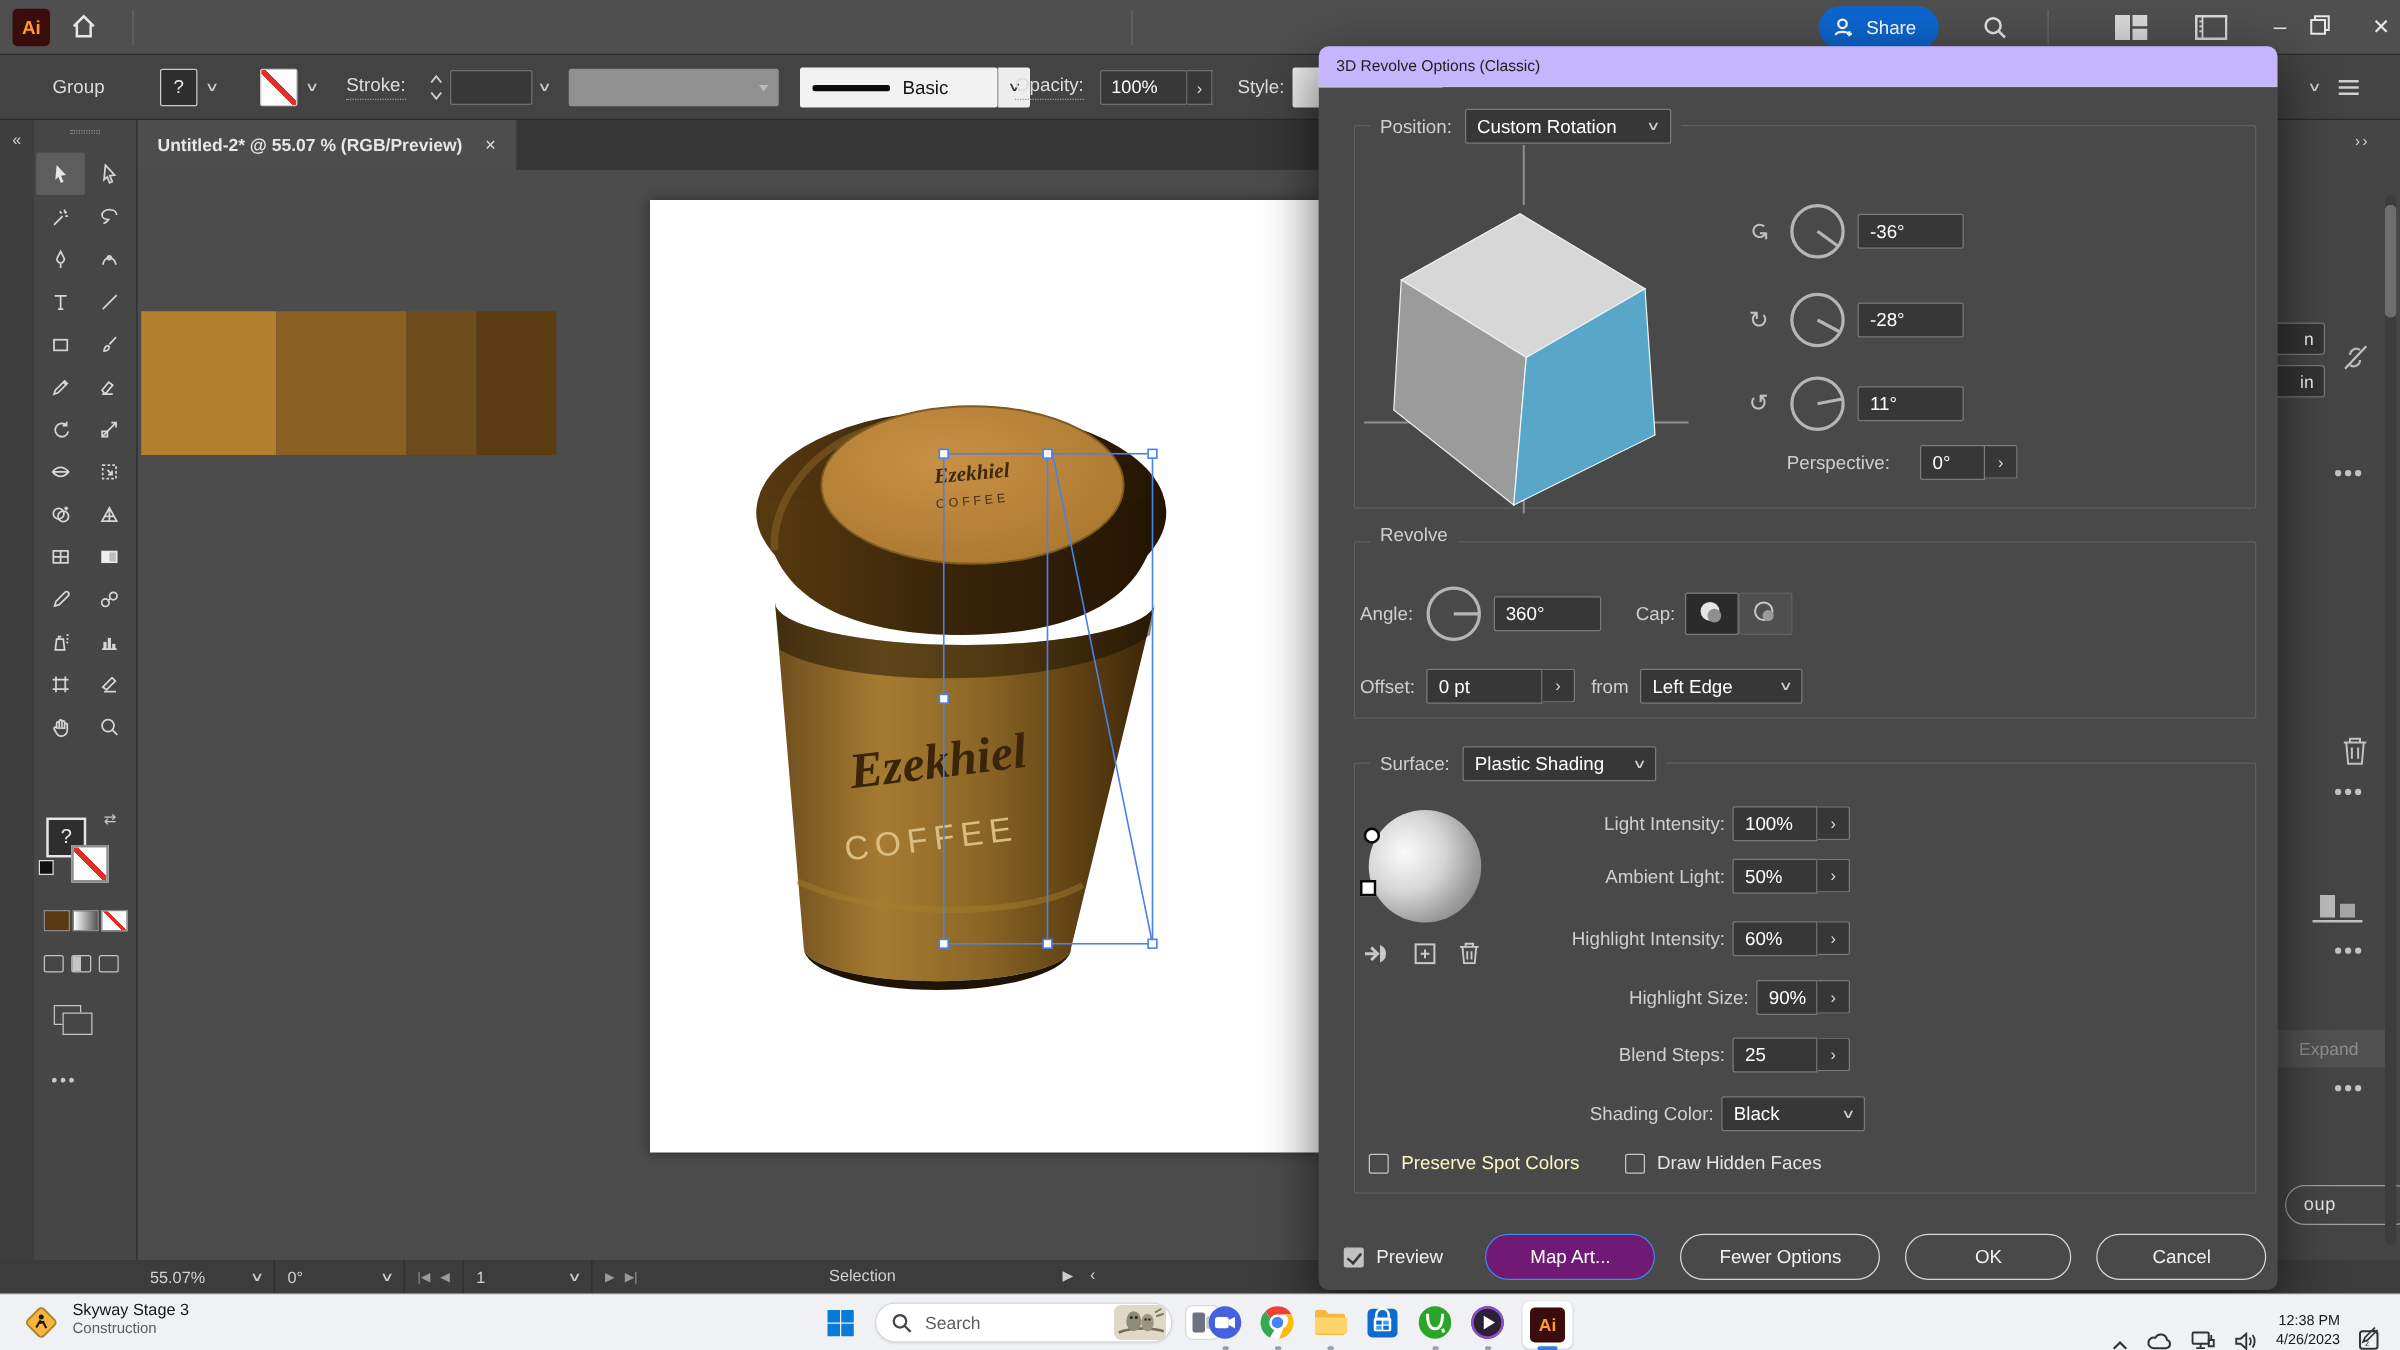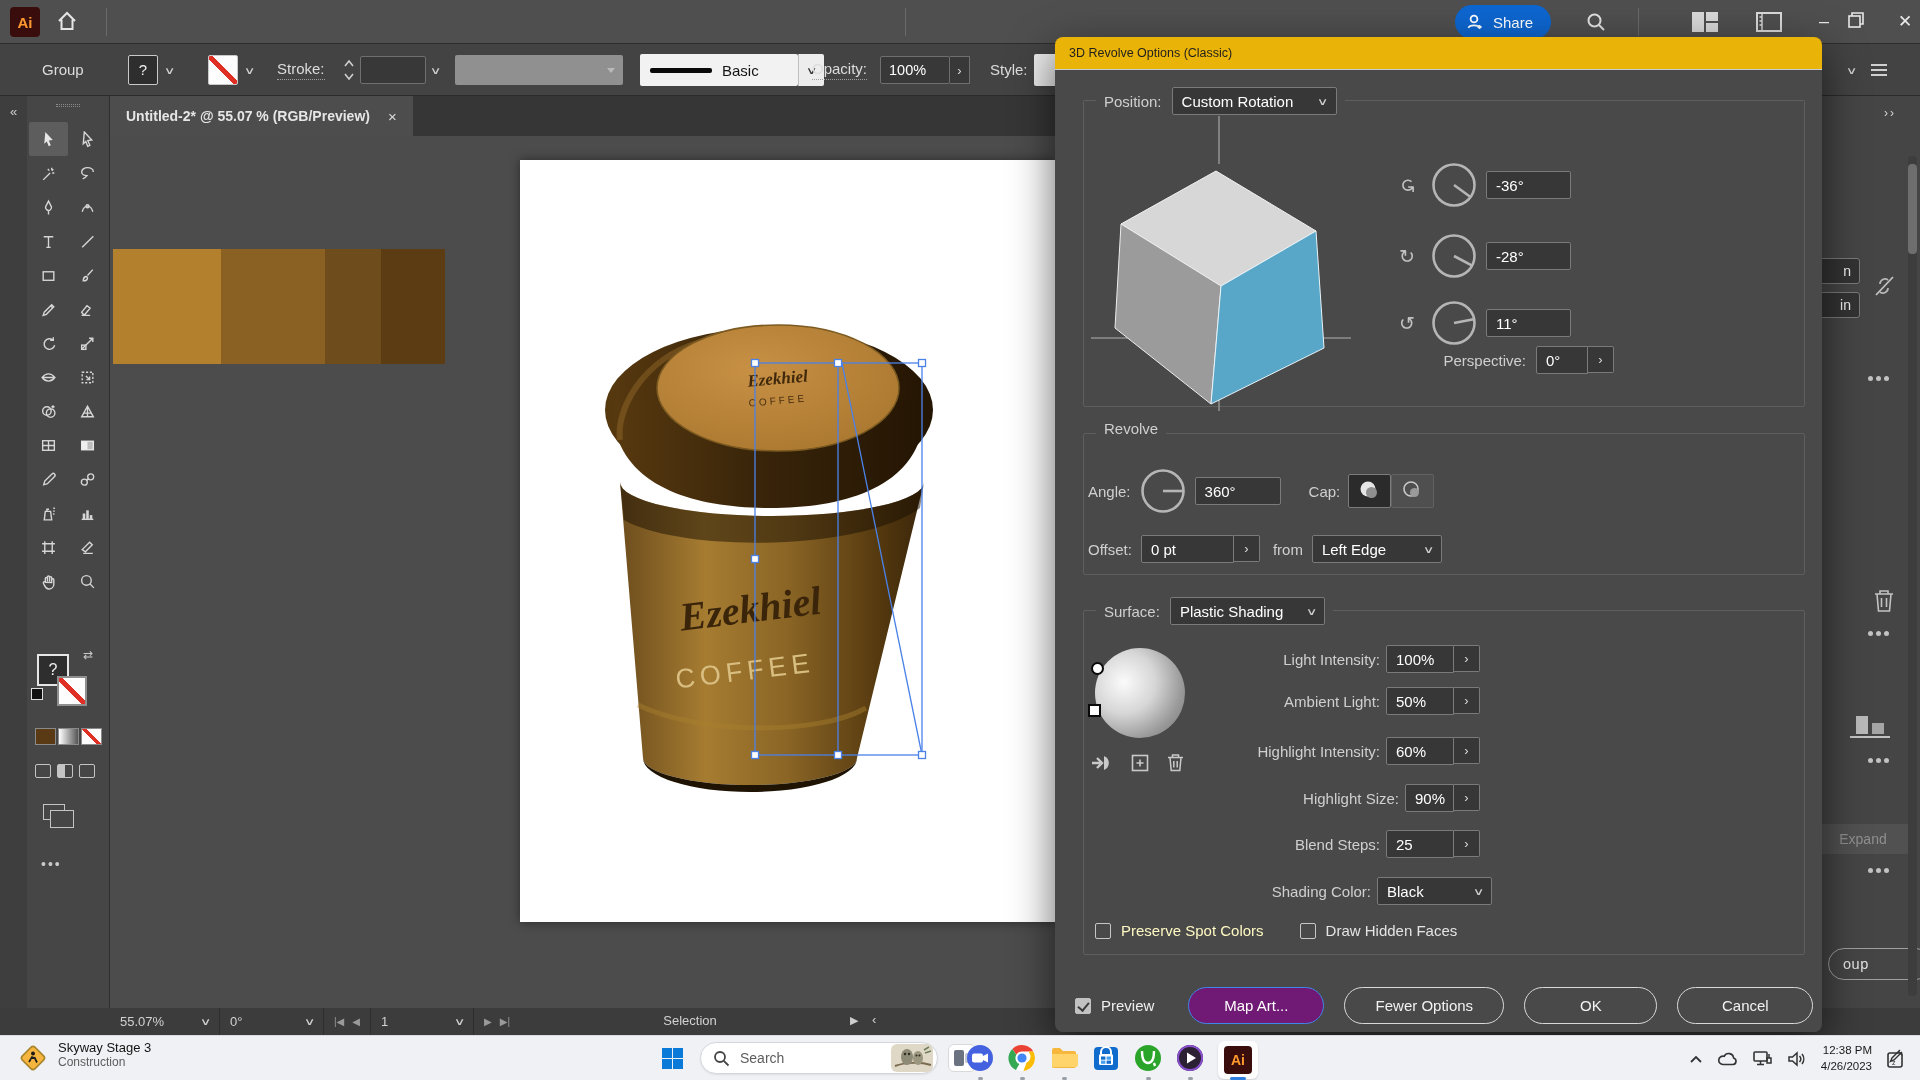--- a/index.html
+++ b/index.html
@@ -75,21 +75,21 @@
 #rp-collapse{position:absolute;left:62px;top:10px;font-size:12px;letter-spacing:2px;color:#d5d5d5}
 
 #statusbar{position:absolute;left:110px;top:1008px;width:1712px;height:27px;background:#3c3c3c;color:#d2d2d2;font-size:13px;z-index:4;display:flex;align-items:center}
 #statusbar .sfield{display:flex;align-items:center;height:27px;padding:0 10px;gap:26px;border-right:1px solid #2e2e2e}
 #statusbar .nav{color:#9a9a9a;font-size:10px;display:flex;gap:8px;padding:0 10px;align-items:center}
 #tool-status{position:absolute;left:0;width:1160px;text-align:center;top:5px}
 #sb-play{position:absolute;left:740px;top:6px;color:#cfcfcf;font-size:11px}
 #sb-coll{position:absolute;left:762px;top:4px;color:#cfcfcf;font-size:13px}
 
 #dialog{position:absolute;left:1055px;top:37px;width:767px;height:995px;z-index:40;border-radius:8px;box-shadow:0 14px 44px rgba(0,0,0,.6)}
-#dlg-title{height:33px;background:#eab308;border-radius:8px 8px 0 0;border-bottom:1px solid #c8cdd1;color:#1f1f1f;font-size:12.5px;display:flex;align-items:center;padding-left:14px}
+#dlg-title{height:33px;background:#c4b5fd;border-radius:8px 8px 0 0;border-bottom:1px solid #c8cdd1;color:#1f1f1f;font-size:12.5px;display:flex;align-items:center;padding-left:14px}
 #dlg-body{position:absolute;left:0;top:33px;width:767px;height:962px;background:#494949;border-radius:0 0 8px 8px;overflow:hidden}
 .fs{position:absolute;border:1px solid #5f5f5f;border-radius:2px}
 .fs-legend{position:absolute;top:-14px;left:12px;background:#494949;padding:0 8px;display:flex;align-items:center;gap:10px}
 .dlbl{color:#cfcfcf;font-size:15px}
 .dfield{height:27px;background:#373737;border:1px solid #7a7a7a;border-radius:2px;color:#fff;font-size:15px;display:flex;align-items:center;padding:13px 9px}
 .dsel{justify-content:space-between;gap:12px}
 .dstep{width:26px;height:27px;background:#373737;border:1px solid #7a7a7a;border-left:none;border-radius:0 2px 2px 0;color:#ddd;display:flex;align-items:center;justify-content:center;font-size:13px}
 .dialrow{position:absolute;display:flex;align-items:center}
 .dial{width:48px;height:48px}
 .axicon{color:#c2c2c2;font-size:19px;width:30px;text-align:center}
@@ -117,21 +117,21 @@
 #winlogo i{background:#0a7ad8}
 #search-pill{position:absolute;left:700px;top:6px;width:238px;height:32px;background:#fff;border:1px solid #d4d8dd;border-radius:16px;display:flex;align-items:center;gap:10px;padding:0 4px 0 12px;color:#5d5d5d;font-size:14px;box-shadow:0 1px 2px rgba(0,0,0,.08)}
 #owls{margin-left:auto}
 #widget-ic{position:absolute;left:948px;top:8px;width:28px;height:28px;background:#fff;border-radius:6px;border:1px solid #d9d9d9;display:flex;align-items:center;justify-content:center}
 #apps{position:absolute;left:966px;top:5px;display:flex;align-items:flex-start;gap:14px}
 .app{width:28px;height:28px;position:relative;margin-top:3px}
 .appdot{position:absolute;left:12px;top:33px;width:5px;height:3px;border-radius:2px;background:#9aa0a8}
 #ai-plate{width:40px;height:38px;background:#fdfdfd;border-radius:6px;box-shadow:0 1px 2px rgba(0,0,0,.15);display:flex;align-items:center;justify-content:center;position:relative;margin-top:0}
 #ai-app{width:28px;height:28px;background:#3a0d0d;border-radius:4px;color:#ff9a2e;font-weight:bold;font-size:14px;display:flex;align-items:center;justify-content:center}
 #ai-under{position:absolute;left:12px;top:36px;width:16px;height:3px;border-radius:2px;background:#2f7fe0}
-#tray{position:absolute;right:14px;top:0;height:45px;display:flex;align-items:center;gap:14px}
+#tray{position:absolute;right:14px;top:0;height:45px;display:flex;align-items:flex-end;gap:14px}
 #clockblk{text-align:right;font-size:11.5px;color:#1a1a1a;line-height:1.35}
 #tray .tic{color:#333}
 svg{display:block}
 </style>
 </head>
 <body>
 
 <div id="menubar">
   <div id="ai-logo">Ai</div>
   <span id="home-ic">
@@ -581,21 +581,21 @@
         <div class="dfield" style="width:85px">-28°</div>
       </div>
       <div class="dialrow" style="left:308px;top:198px;gap:8px">
         <span class="axicon">↺</span>
         <svg class="dial" viewBox="0 0 48 48">
           <circle cx="24" cy="24" r="20.5" fill="none" stroke="#b5b5b5" stroke-width="2.6"></circle>
           <line class="needle" x1="24" y1="24" x2="44" y2="24" stroke="#b5b5b5" stroke-width="2.6" transform="rotate(-11 24 24)"></line>
         </svg>
         <div class="dfield" style="width:85px">11°</div>
       </div>
-      <div class="vrow" style="right:190px;top:245px;gap:10px">
+      <div class="vrow" style="right:190px;top:255px;gap:24px">
         <span class="dlbl">Perspective:</span>
         <div style="display:flex">
           <div class="dfield" style="width:52px;border-radius:2px 0 0 2px">0°</div>
           <div class="dstep">›</div>
         </div>
       </div>
     </div>
 
     <div class="fs" style="left:28px;top:363px;width:722px;height:142px">
       <div class="fs-legend">

